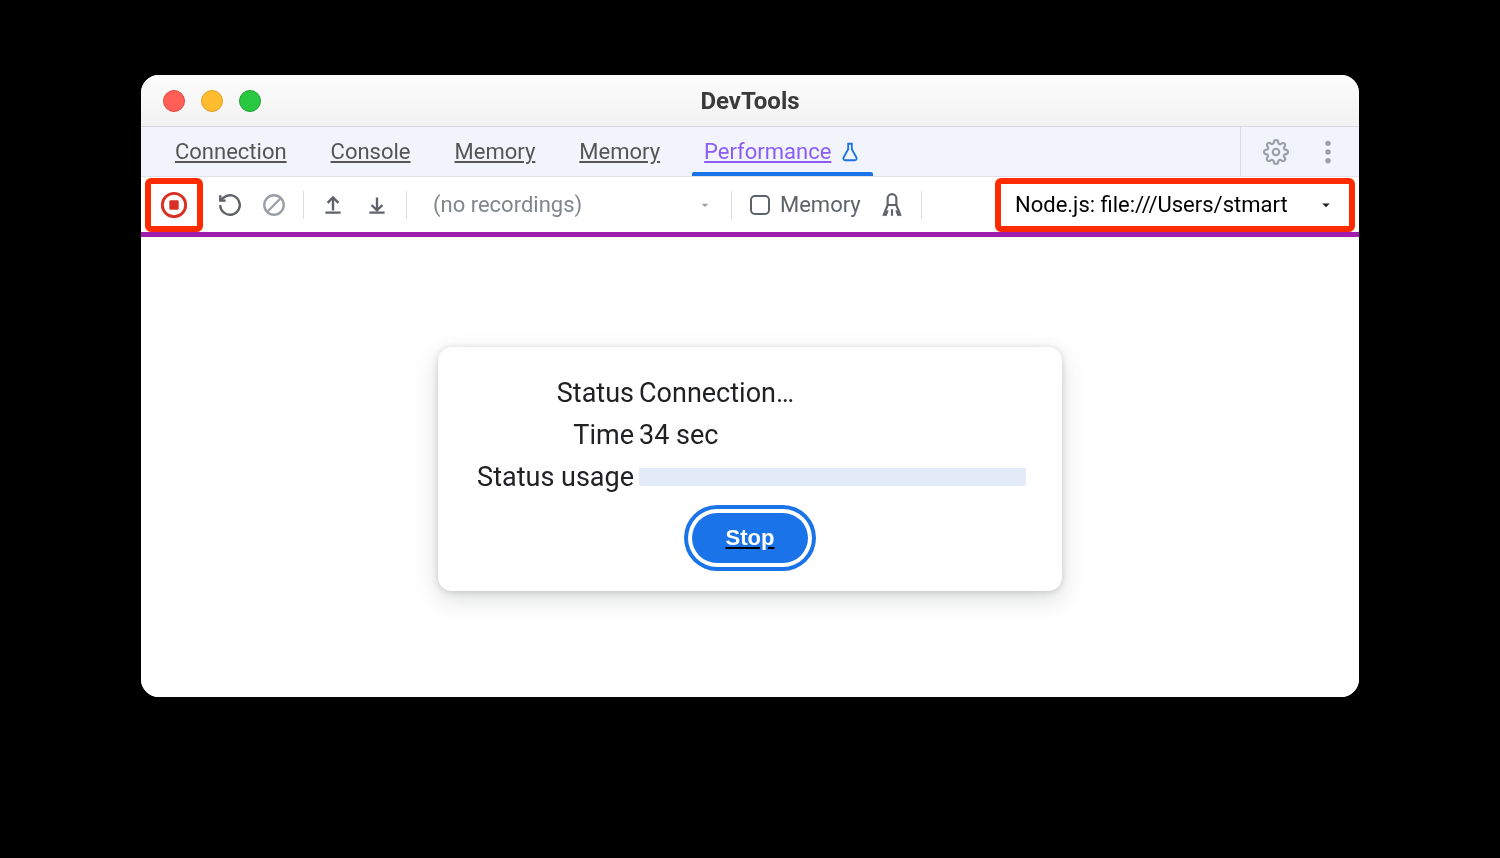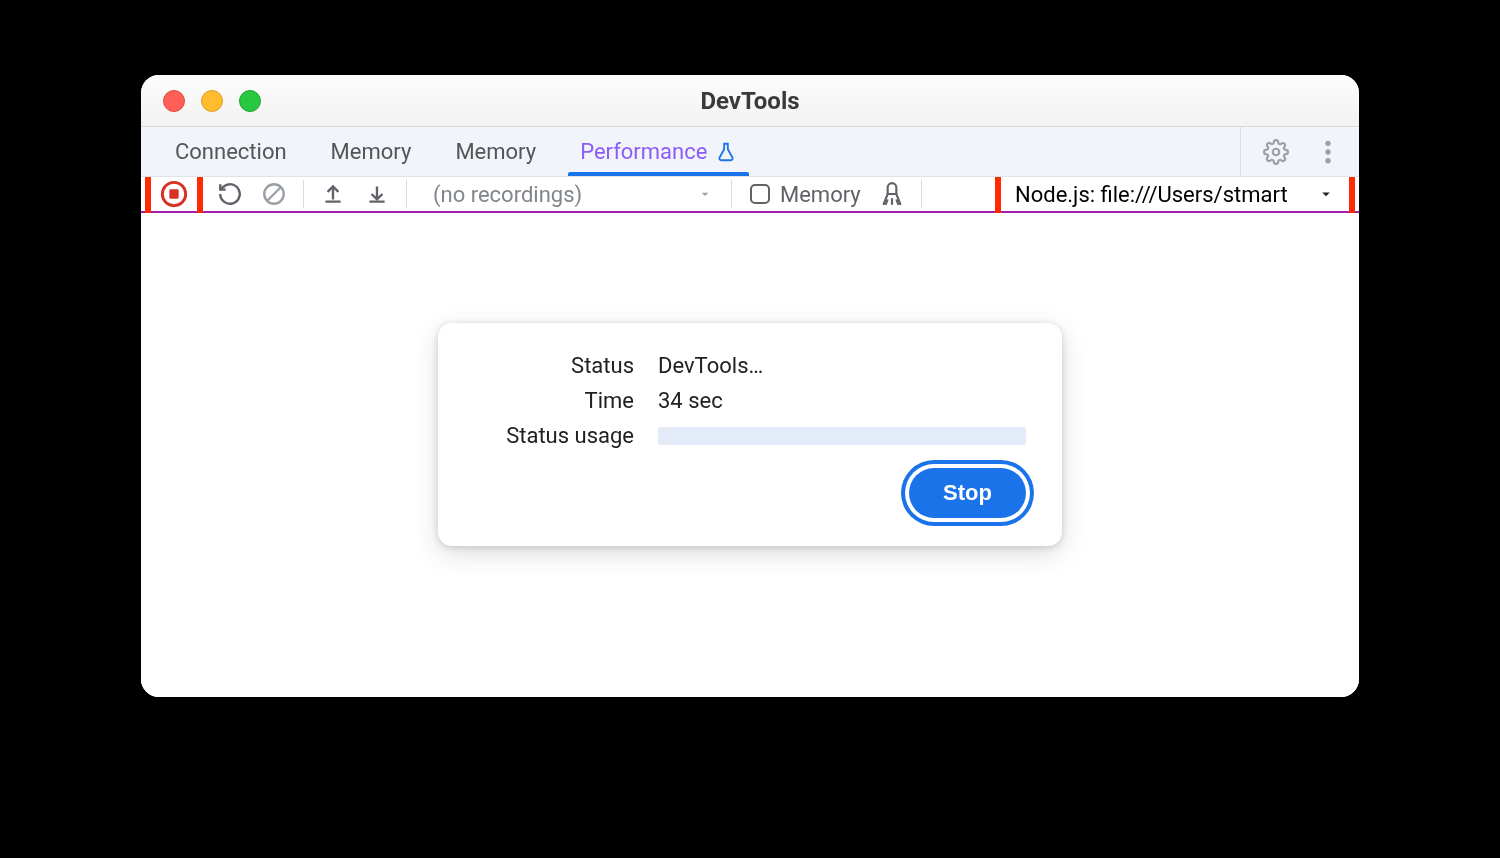--- a/index.html
+++ b/index.html
@@ -59,20 +59,21 @@
     position: relative;
   }
   .tab {
     display: flex;
     align-items: center;
     gap: 8px;
     padding: 0 22px;
     font-size: 22px;
     color: #555;
     cursor: pointer;
+    text-decoration: underline;
   }
   .tab.active { color:#8b5cf6; position:relative; }
   .tab.active::after {
     content:"";
     position:absolute;
     left:10px; right:10px; bottom:0;
     height:4px;
     background:#1a73e8;
     border-radius:2px 2px 0 0;
   }
@@ -83,26 +84,26 @@
     bottom: 0;
     display: flex;
     align-items: center;
     gap: 18px;
     color:#5f6368;
     border-left:1px solid #dadce0;
     padding-left:18px;
   }
   
   .toolbar {
-    height: 36px;
+    height: 60px;
     display: flex;
     align-items: center;
     padding: 0 10px;
     gap: 10px;
-    border-bottom: 2px solid #a21caf;
+    border-bottom: 5px solid #a21caf;
     color:#5f6368;
     font-size:22px;
   }
   .tb-btn { display:flex; align-items:center; justify-content:center; width:34px; height:34px; cursor:pointer; }
   .tb-sep { width:1px; height:28px; background:#dadce0; margin:0 2px; }
   .record-highlight {
     border: 6px solid #ff2b00;
     border-radius: 6px;
     padding: 0;
     display: flex;
@@ -147,24 +148,24 @@
     position:absolute;
     top: 110px;
     left: 50%;
     transform: translateX(-50%);
     width: 624px;
     border-radius: 14px;
     box-shadow: 0 1px 6px rgba(60,64,67,.2), 0 8px 24px rgba(60,64,67,.18);
     background:#fff;
     padding: 30px 36px 28px 36px;
   }
-  .row { display:flex; align-items:center; gap:24px; margin-bottom:10px; font-size:22px; color:#202124; }
+  .row { display:flex; align-items:center; gap:5px; margin-bottom:10px; font-size:27px; color:#202124; }
   .row .label { width: 160px; text-align:right; }
   .bar { flex:1; height:18px; background:#e4ebf8; border-radius:2px; }
-  .card-actions { display:flex; justify-content:flex-end; margin-top: 20px; }
+  .card-actions { display:flex; justify-content:center; margin-top: 20px; text-decoration: underline; }
   .stop-btn {
     background:#1a73e8;
     color:#fff;
     font-size:22px;
     font-weight:600;
     border:none;
     border-radius: 999px;
     padding: 12px 34px;
     box-shadow: 0 0 0 4px #fff, 0 0 0 8px #1a73e8;
     cursor:pointer;
@@ -181,20 +182,23 @@
       <div class="dot red"></div>
       <div class="dot yellow"></div>
       <div class="dot green"></div>
     </div>
     <div class="win-title">DevTools</div>
   </div>
 
   <div class="tabbar">
     <div class="tab">
         <span>Connection</span>
+      </div>
+    <div class="tab">
+        <span>Console</span>
       </div>
     <div class="tab">
         <span>Memory</span>
       </div>
     <div class="tab">
         <span>Memory</span>
       </div>
     <div class="tab active">
       <span>Performance</span>
       <span>
@@ -287,21 +291,21 @@
             <path d="M7 10l5 5 5-5z"></path>
           </svg>
       </span>
     </div>
   </div>
 
   <div class="main">
     <div class="card">
       <div class="row">
         <span class="label">Status</span>
-        <span>DevTools…</span>
+        <span>Connection…</span>
       </div>
       <div class="row">
         <span class="label">Time</span>
         <span>34 sec</span>
       </div>
       <div class="row">
         <span class="label">Status usage</span>
         <span class="bar"></span>
       </div>
       <div class="card-actions">

